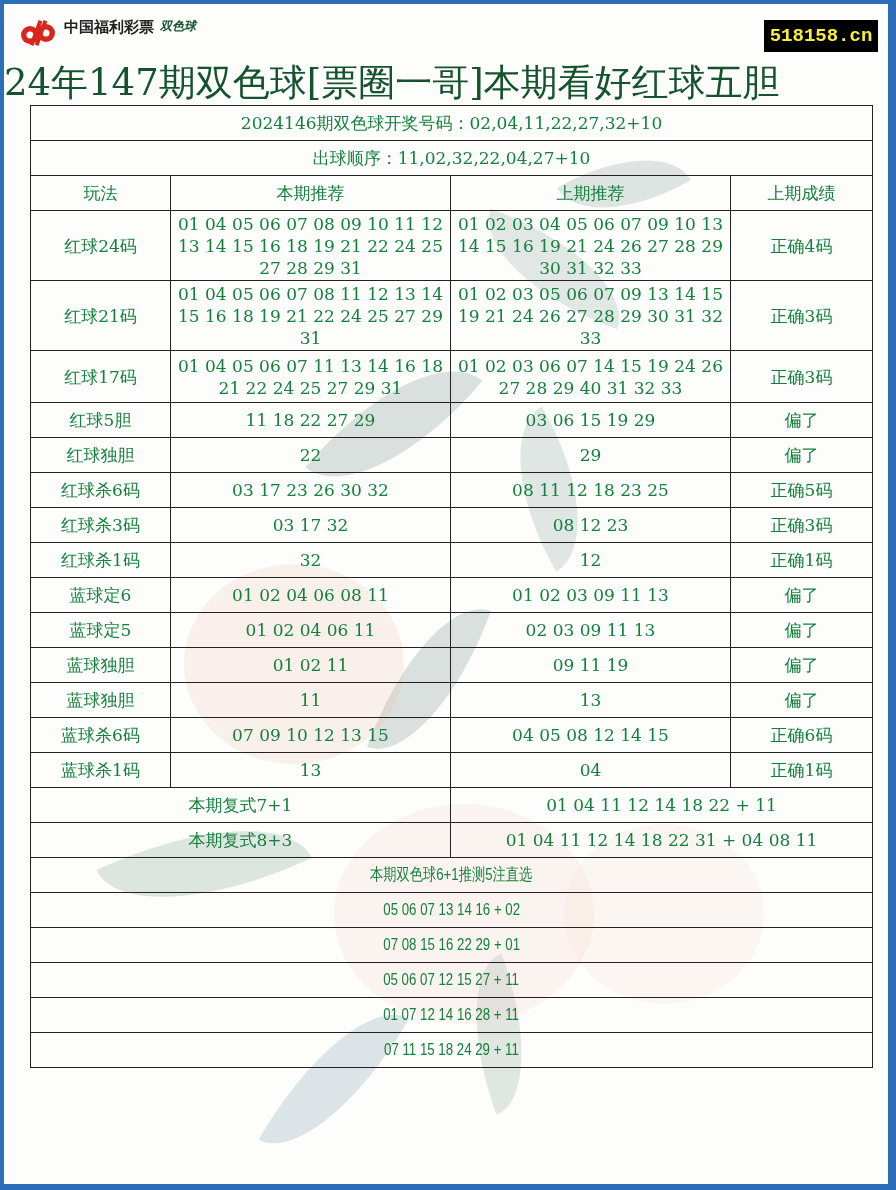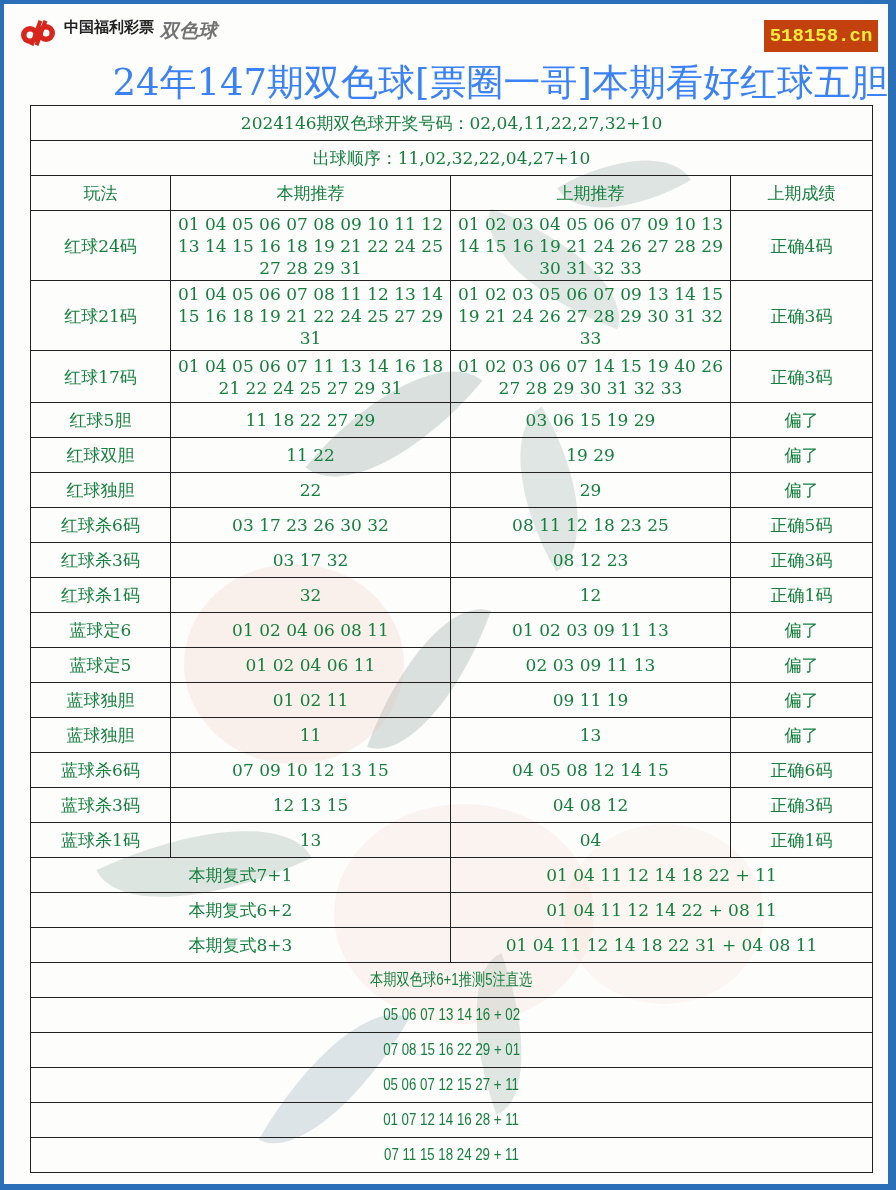--- a/index.html
+++ b/index.html
@@ -14,30 +14,30 @@
     overflow: hidden;
   }
   
   .bg-art { position: absolute; inset: 0; pointer-events: none; }
   .leaf { position: absolute; border-radius: 0 100% 0 100%; opacity: 0.22; }
   .petal { position: absolute; border-radius: 50%; opacity: 0.18; }
 
   .logo { position: absolute; left: 16px; top: 14px; display: flex; align-items: flex-start; gap: 6px; }
   .logo-mark { width: 38px; height: 30px; position: relative; }
   .logo-text-cn { font-family: "DejaVu Sans", sans-serif; font-weight: bold; font-size: 15px; color: #222; letter-spacing: 0px; }
-  .logo-text-ssq { font-family: Liberation Mono, monospace; font-weight: bold; font-style: italic; font-size: 19px; color: #737373; }
+  .logo-text-ssq { font-family: Liberation Mono, monospace; font-weight: bold; font-style: italic; font-size: 12px; color: #14532d; }
 
   .site-badge {
     position: absolute; left: 760px; top: 16px; width: 114px; height: 32px;
-    background: #c2410c; color: #f6ee3a; font-family: "Liberation Mono", "DejaVu Sans Mono", monospace;
+    background: #000000; color: #f6ee3a; font-family: "Liberation Mono", "DejaVu Sans Mono", monospace;
     font-weight: bold; font-size: 19px; line-height: 32px; text-align: center;
   }
   .title {
-    position: absolute; left: 0; top: 56px; width: 884px; text-align: right;
-    color: #3b82f6; font-family: "DejaVu Serif", "Liberation Serif", serif;
+    position: absolute; left: 0; top: 56px; width: 884px; text-align: left;
+    color: #14532d; font-family: "DejaVu Serif", "Liberation Serif", serif;
     font-size: 37px; line-height: 46px; letter-spacing: 0px; white-space: nowrap;
   }
 
   table.main {
     position: absolute; left: 26px; top: 101px; width: 842px;
     border-collapse: collapse; table-layout: fixed;
     font-family: "DejaVu Serif", "Liberation Serif", serif; color: #15803d;
   }
   table.main td {
     border: 1px solid #222; text-align: center; vertical-align: middle;
@@ -117,33 +117,27 @@
     </tr>
     <tr class="h69">
       <td>红球21码</td>
       <td class="nums">01 04 05 06 07 08 11 12 13 14 15 16 18 19 21 22 24 25 27 29 31</td>
       <td class="nums">01 02 03 05 06 07 09 13 14 15 19 21 24 26 27 28 29 30 31 32 33</td>
       <td>正确3码</td>
     </tr>
     <tr class="h51">
       <td>红球17码</td>
       <td class="nums">01 04 05 06 07 11 13 14 16 18 21 22 24 25 27 29 31</td>
-      <td class="nums">01 02 03 06 07 14 15 19 40 26 27 28 29 30 31 32 33</td>
+      <td class="nums">01 02 03 06 07 14 15 19 24 26 27 28 29 40 31 32 33</td>
       <td>正确3码</td>
     </tr>
     <tr class="h34">
       <td>红球5胆</td>
       <td>11 18 22 27 29</td>
       <td>03 06 15 19 29</td>
-      <td>偏了</td>
-    </tr>
-    <tr class="h34">
-      <td>红球双胆</td>
-      <td>11 22</td>
-      <td>19 29</td>
       <td>偏了</td>
     </tr>
     <tr class="h34">
       <td>红球独胆</td>
       <td>22</td>
       <td>29</td>
       <td>偏了</td>
     </tr>
     <tr class="h34">
       <td>红球杀6码</td>
@@ -187,41 +181,31 @@
       <td>13</td>
       <td>偏了</td>
     </tr>
     <tr class="h34">
       <td>蓝球杀6码</td>
       <td>07 09 10 12 13 15</td>
       <td>04 05 08 12 14 15</td>
       <td>正确6码</td>
     </tr>
     <tr class="h34">
-      <td>蓝球杀3码</td>
-      <td>12 13 15</td>
-      <td>04 08 12</td>
-      <td>正确3码</td>
-    </tr>
-    <tr class="h34">
       <td>蓝球杀1码</td>
       <td>13</td>
       <td>04</td>
       <td>正确1码</td>
     </tr>
 
     <tr class="h34">
       <td colspan="2">本期复式7+1</td>
       <td colspan="2">01 04 11 12 14 18 22 + 11</td>
     </tr>
     <tr class="h34">
-      <td colspan="2">本期复式6+2</td>
-      <td colspan="2">01 04 11 12 14 22 + 08 11</td>
-    </tr>
-    <tr class="h34">
       <td colspan="2">本期复式8+3</td>
       <td colspan="2">01 04 11 12 14 18 22 31 + 04 08 11</td>
     </tr>
 
     <tr class="h34 pick5">
       <td colspan="4"><span class="narrow">本期双色球6+1推测5注直选</span></td>
     </tr>
     <tr class="h34 pick5">
       <td colspan="4"><span class="narrow">05 06 07 13 14 16 + 02</span></td>
     </tr>

